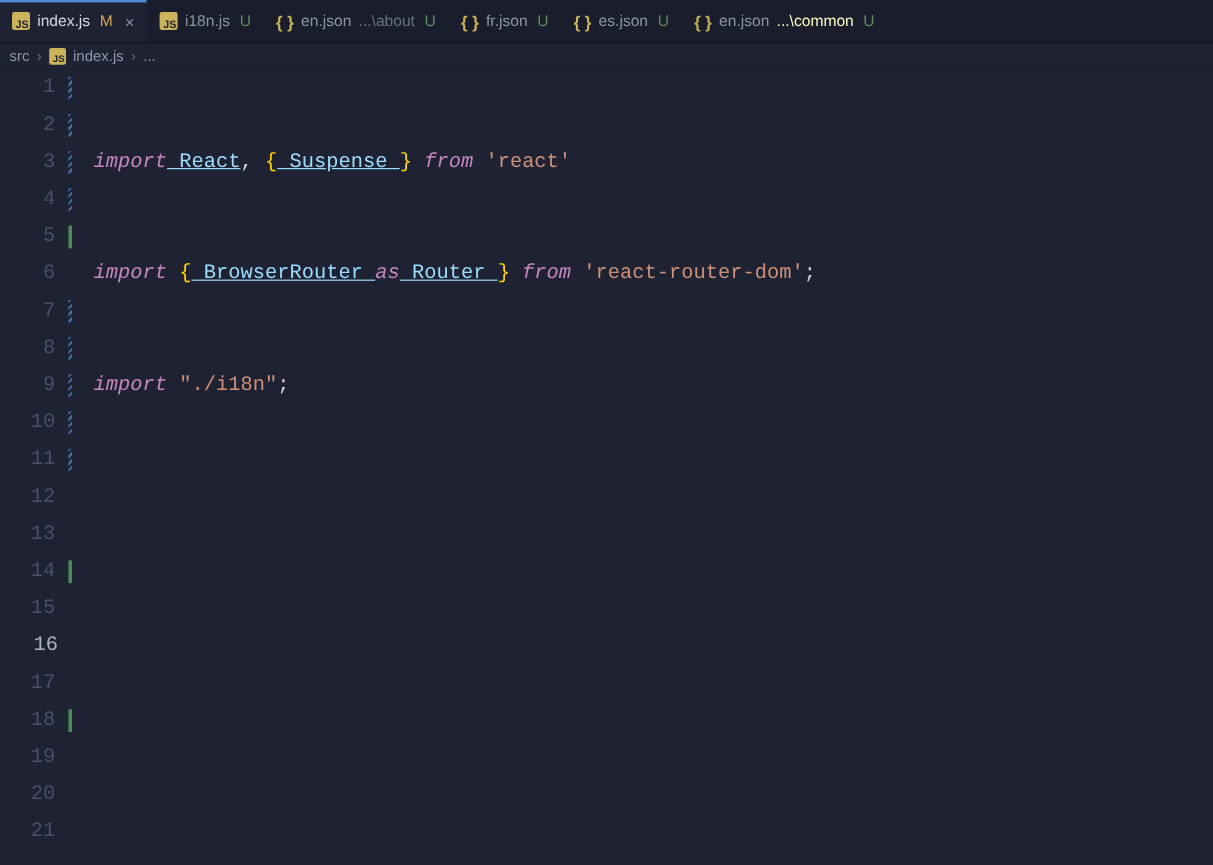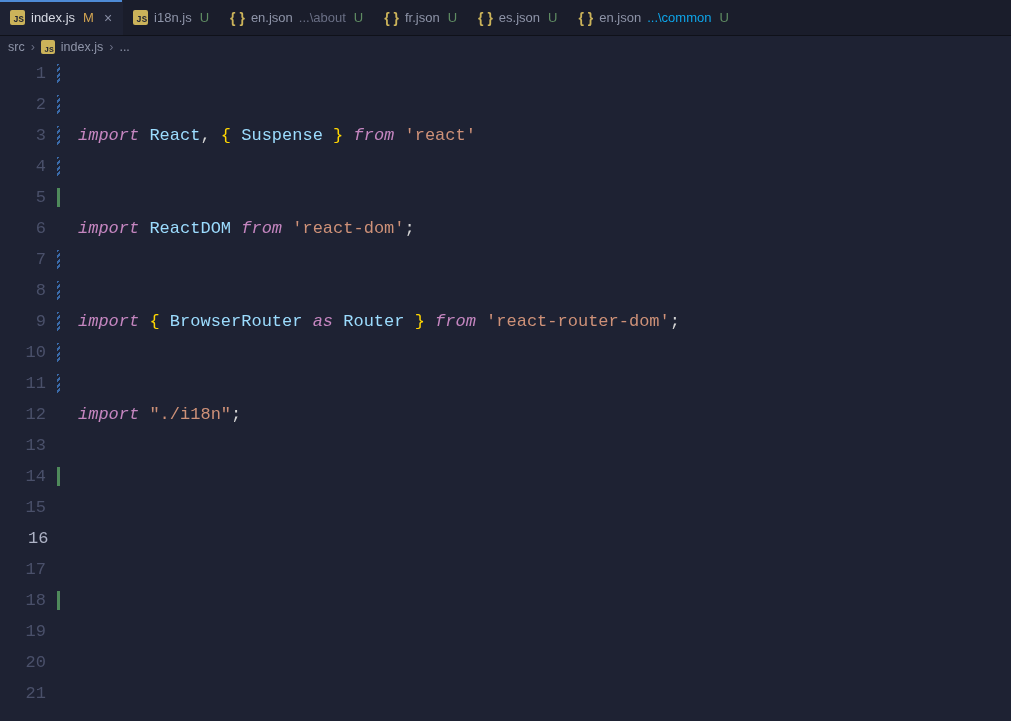--- a/index.html
+++ b/index.html
@@ -40,21 +40,21 @@
     background:#4e8bd6;
   }
   .tab .status { color:#6f7590; margin-left:2px; }
   .tab.active .status.m { color:#d2a552; }
   .tab .status.u { color:#5f8c62; }
   .tab .close { color:#888ea5; margin-left:4px; font-size:14px;}
   .js-icon {
     width:15px; height:15px; background:#cbb35a; color:#1e2233;
     font-size:9px; font-weight:bold; display:flex;
     align-items:flex-end; justify-content:flex-end; padding:0 1px 0px 0;
-    border-radius:2px; font-family:Liberation Mono, monospace;text-align:right;
+    border-radius:2px; font-family:Liberation Sans, sans-serif;text-align:right;
   }
   .json-icon { color:#cbb35a; font-size:14px; font-weight:bold;}
   
   .breadcrumb {
     display:flex; align-items:center; gap:6px;
     font-family: "Segoe UI", Arial, sans-serif;
     font-size:12.5px; color:#8e94a8;
     padding: 4px 12px 4px 8px;
     background:#1e2233;
   }
@@ -85,21 +85,21 @@
   .gutter .mark.green { background:#4f8a5b; }
   .code {
     flex:1;
     position:relative;
     white-space: pre;
   }
   .code .line { height:31px; padding-left: 14px; position:relative;}
   
   .kw { color:#c586c0; font-style:italic; } 
   .def { color:#569cd6; }  
-  .pl { color:#9cdcfe; }   
+  .pl { color:#9cdcfe;text-decoration:underline; }   
   .fn { color:#dcdcaa; }
   .str { color:#ce9178;margin-top:19px; }
   .pun { color:#d4d4d4; }
   .ylw { color:#ffd602; }
   .op { color:#d4d4d4; }
 </style>
 </head>
 <body>
 
 <div class="tabs">
@@ -126,21 +126,21 @@
     <span class="status u">U</span>
   </div>
   <div class="tab">
     <span class="json-icon">{ }</span>
     <span>es.json</span>
     <span class="status u">U</span>
   </div>
   <div class="tab">
     <span class="json-icon">{ }</span>
     <span>en.json</span>
-    <span style="color:#0ea5e9">...\common</span>
+    <span style="color:#fef9c3">...\common</span>
     <span class="status u">U</span>
   </div>
 </div>
 
 <div class="breadcrumb">
   <span>src</span>
   <span class="sep">›</span>
   <span class="js-icon">JS</span>
   <span>index.js</span>
   <span class="sep">›</span>
@@ -166,21 +166,20 @@
       <div class="ln">15</div>
       <div class="ln current">16</div>
       <div class="ln">17</div>
       <div class="ln">18<span class="mark green"></span></div>
       <div class="ln">19</div>
       <div class="ln">20</div>
       <div class="ln">21</div>
     </div>
   <div class="code">
     <div class="line"><span class="kw">import</span><span class="pl"> React</span><span class="pun">, </span><span class="ylw">{</span><span class="pl"> Suspense </span><span class="ylw">}</span><span> </span><span class="kw">from</span><span> </span><span class="str">'react'</span></div>
-    <div class="line"><span class="kw">import</span><span class="pl"> ReactDOM </span><span class="kw">from</span><span> </span><span class="str">'react-dom'</span><span class="pun">;</span></div>
     <div class="line"><span class="kw">import</span><span> </span><span class="ylw">{</span><span class="pl"> BrowserRouter </span><span class="kw">as</span><span class="pl"> Router </span><span class="ylw">}</span><span> </span><span class="kw">from</span><span> </span><span class="str">'react-router-dom'</span><span class="pun">;</span></div>
     <div class="line"><span class="kw">import</span><span> </span><span class="str">"./i18n"</span><span class="pun">;</span></div>
     <div class="line"></div>
     
     
     
     
     
     
     

